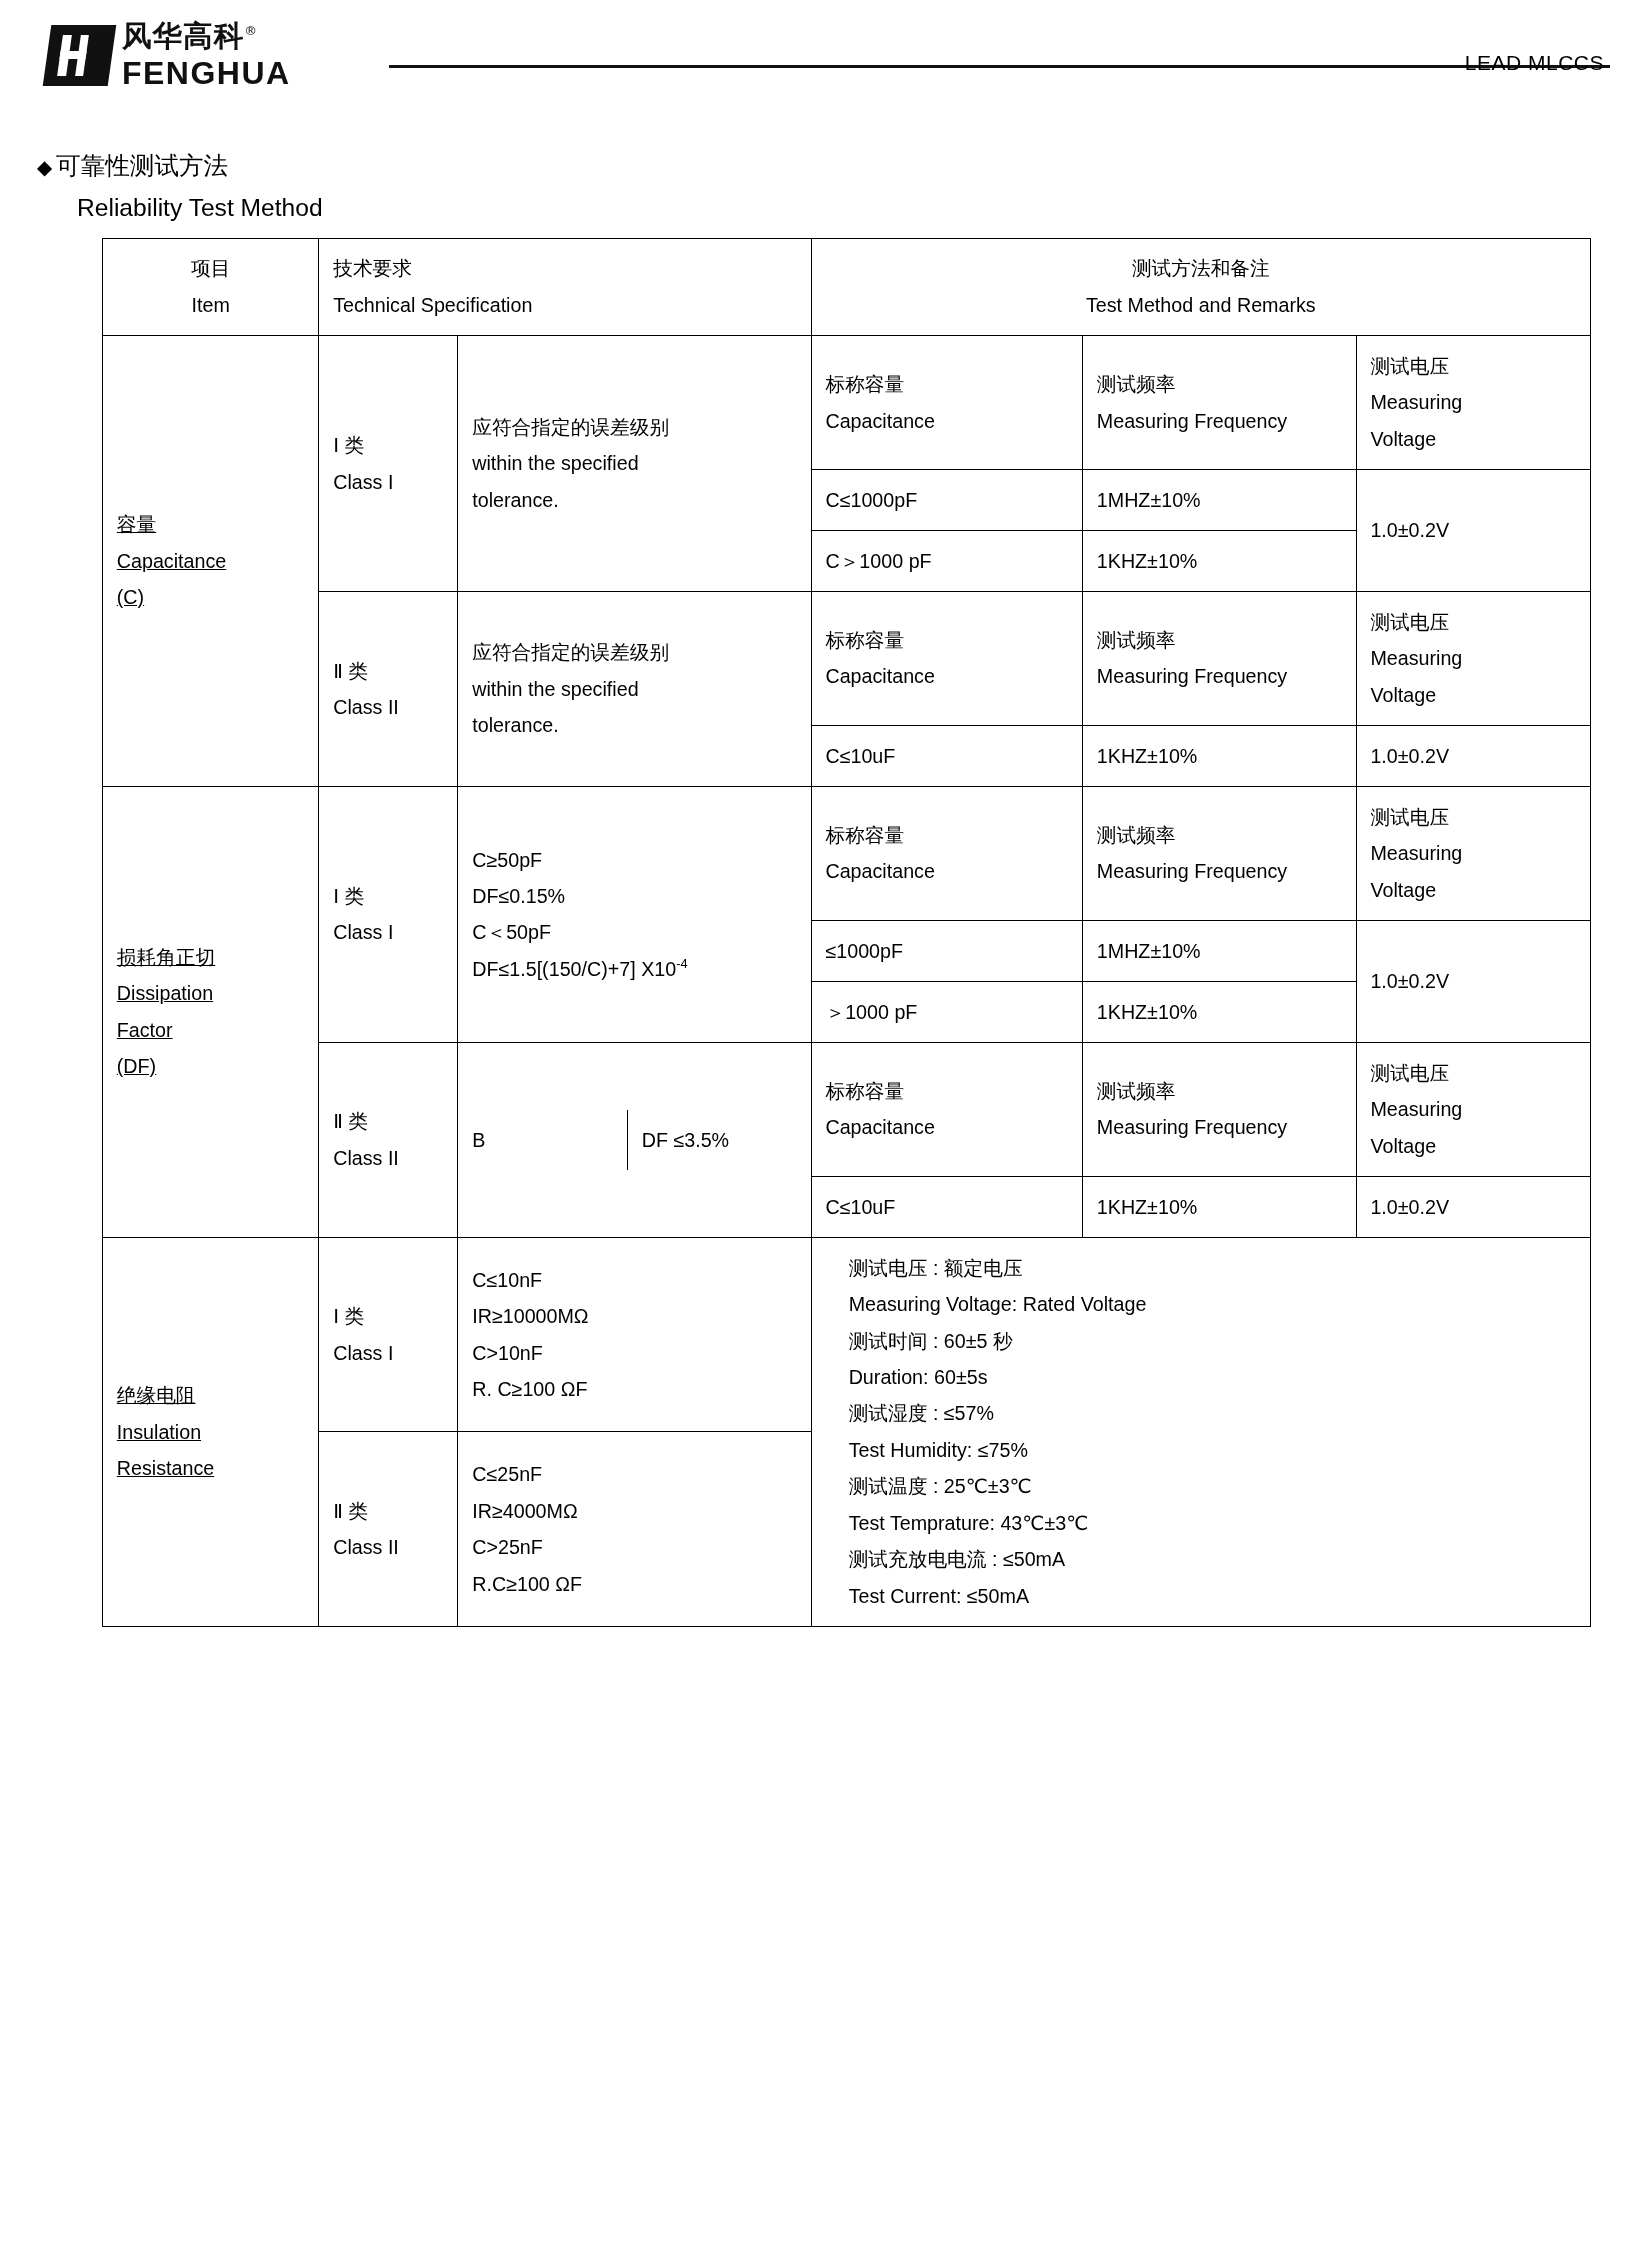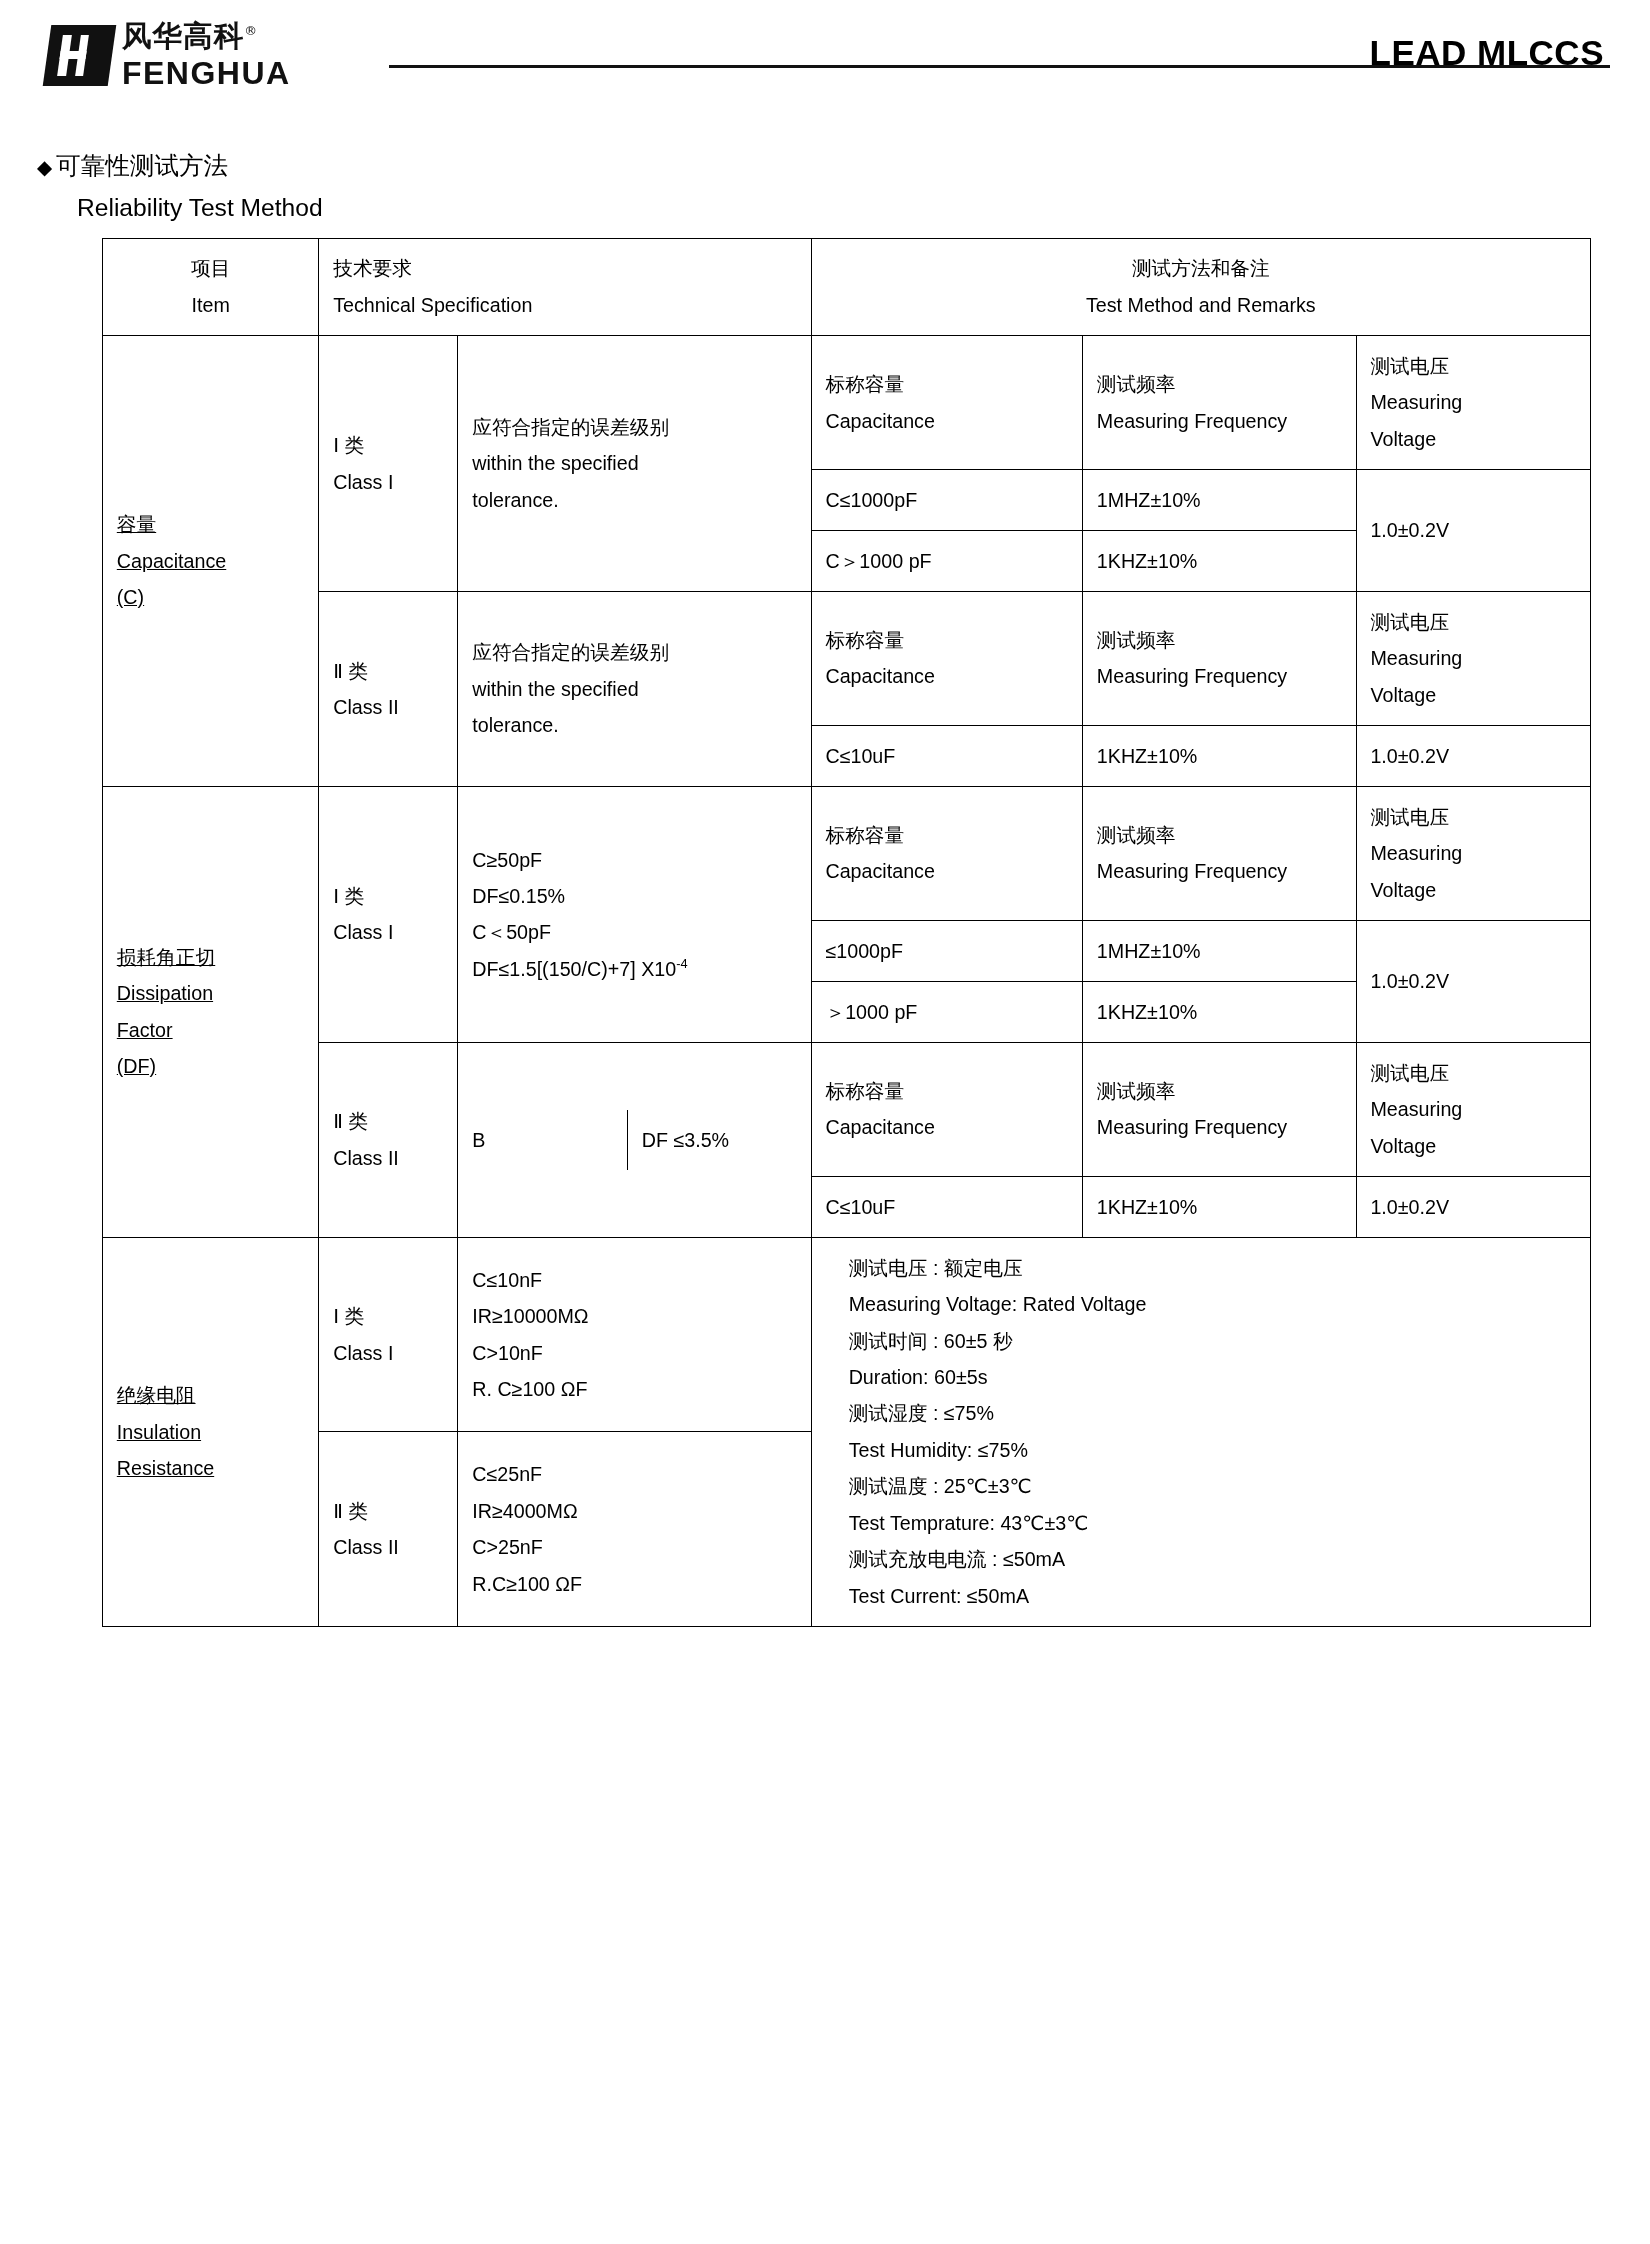--- a/index.html
+++ b/index.html
@@ -100,23 +100,23 @@
     position: absolute;
     left: 389px;
     right: 41px;
     top: 65px;
     height: 3px;
     background: #111111;
   }
   .header-title {
     position: absolute;
     right: 47px;
-    top: 33px;
-    font-size: 35px;
-    font-weight: bold;
+    top: 51px;
+    font-size: 21px;
+    font-weight: normal;
     letter-spacing: 0.5px;
   }
 
   
   .section-head {
     margin: 33px 0 0 37px;
     font-size: 24.6px;
     font-family: "DejaVu Sans", sans-serif;
   }
   .section-head .diamond {
@@ -370,21 +370,21 @@
           <span class="cellline">C≤10nF</span>
           <span class="cellline">IR≥10000MΩ</span>
           <span class="cellline">C&gt;10nF</span>
           <span class="cellline">R. C≥100 ΩF</span>
         </td>
         <td rowspan="2" colspan="3" class="v-top" style="padding-left:37px">
           <span class="cellline">测试电压 : 额定电压</span>
           <span class="cellline">Measuring Voltage: Rated Voltage</span>
           <span class="cellline">测试时间 : 60±5 秒</span>
           <span class="cellline">Duration: 60±5s</span>
-          <span class="cellline">测试湿度 : ≤75%</span>
+          <span class="cellline">测试湿度 : ≤57%</span>
           <span class="cellline">Test Humidity: ≤75%</span>
           <span class="cellline">测试温度 :   25℃±3℃</span>
           <span class="cellline">Test Temprature: 43℃±3℃</span>
           <span class="cellline">测试充放电电流 : ≤50mA</span>
           <span class="cellline">Test Current: ≤50mA</span>
         </td>
       </tr>
       <tr>
         <td class="center">
           <span class="cellline">Ⅱ 类</span>

